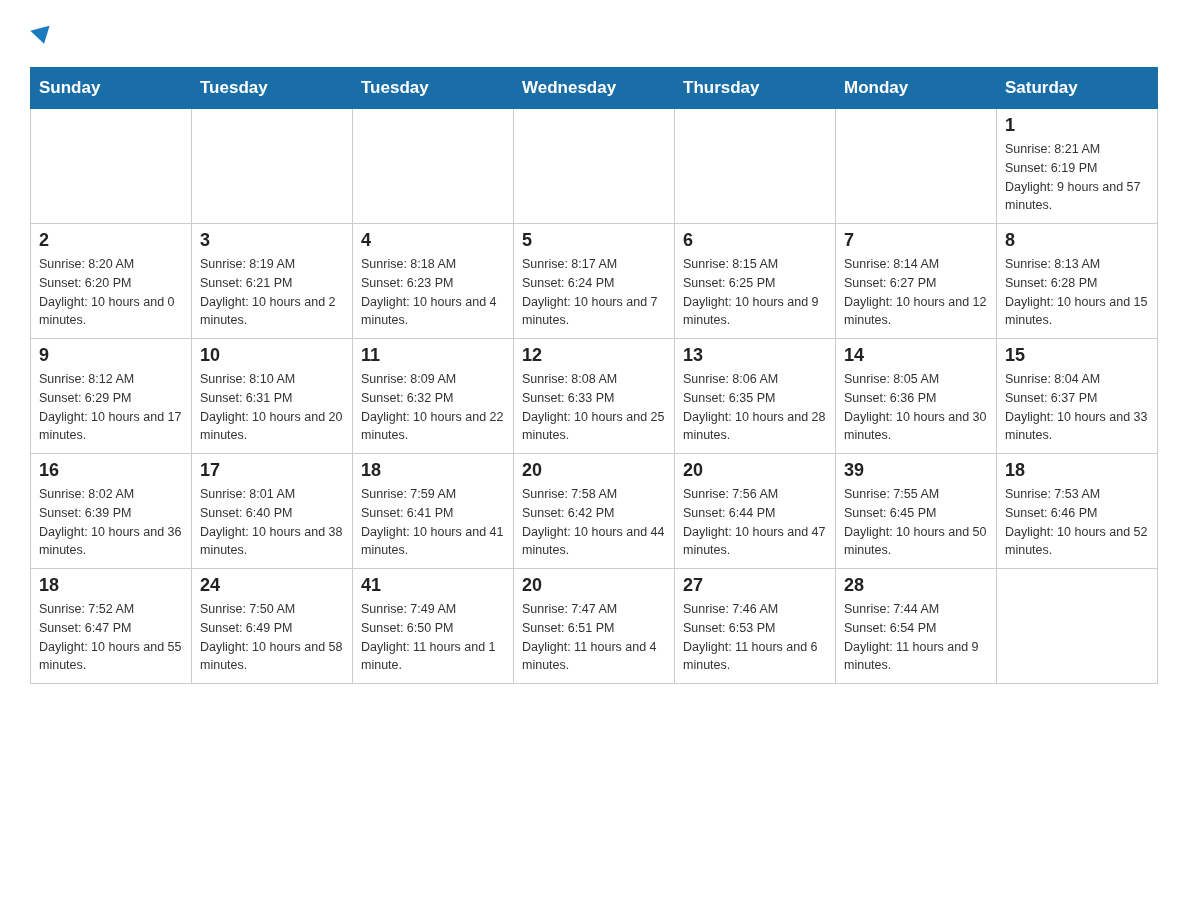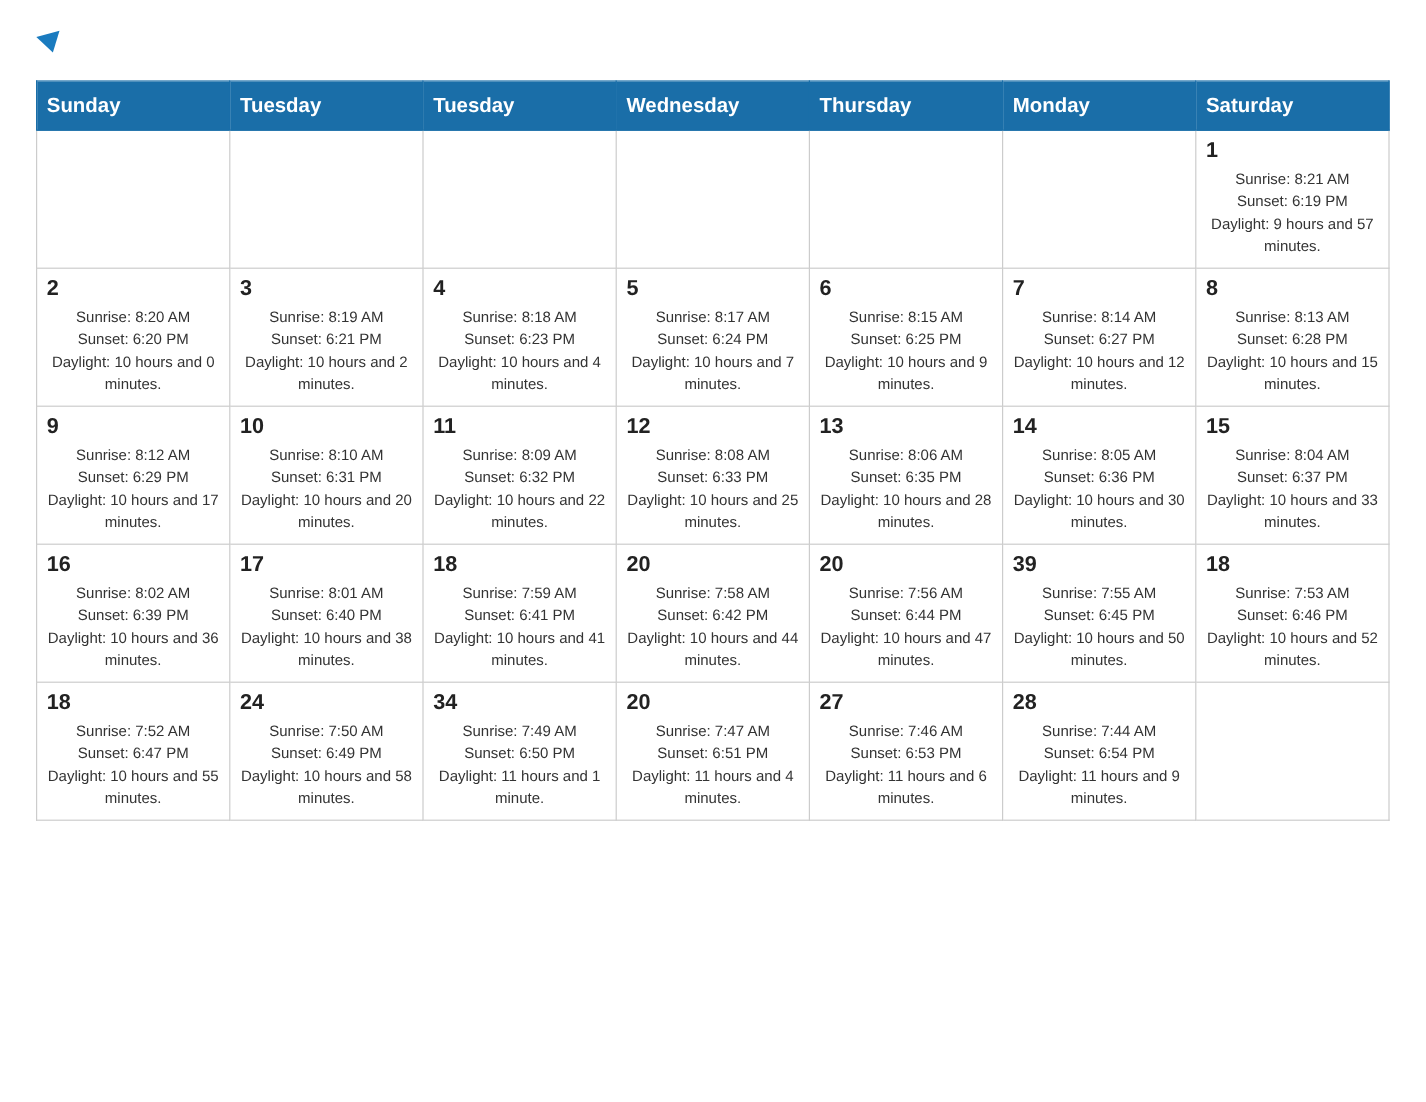--- a/index.html
+++ b/index.html
@@ -81,21 +81,20 @@
       font-size: 18px;
       font-weight: bold;
       color: #222;
       display: block;
       margin-bottom: 4px;
     }
     .day-info {
       font-size: 12.5px;
       line-height: 1.5;
       color: #333;
-      text-align: center;
     }
     .empty-cell {
       background: #fff;
     }
     tr.week-row td {
       height: 110px;
     }
   </style>
 </head>
 <body>
@@ -235,21 +234,21 @@
       <tr class="week-row">
         <td>
           <span class="day-num">18</span>
           <div class="day-info">Sunrise: 7:52 AM<br>Sunset: 6:47 PM<br>Daylight: 10 hours and 55 minutes.</div>
         </td>
         <td>
           <span class="day-num">24</span>
           <div class="day-info">Sunrise: 7:50 AM<br>Sunset: 6:49 PM<br>Daylight: 10 hours and 58 minutes.</div>
         </td>
         <td>
-          <span class="day-num">34</span>
+          <span class="day-num">41</span>
           <div class="day-info">Sunrise: 7:49 AM<br>Sunset: 6:50 PM<br>Daylight: 11 hours and 1 minute.</div>
         </td>
         <td>
           <span class="day-num">20</span>
           <div class="day-info">Sunrise: 7:47 AM<br>Sunset: 6:51 PM<br>Daylight: 11 hours and 4 minutes.</div>
         </td>
         <td>
           <span class="day-num">27</span>
           <div class="day-info">Sunrise: 7:46 AM<br>Sunset: 6:53 PM<br>Daylight: 11 hours and 6 minutes.</div>
         </td>

